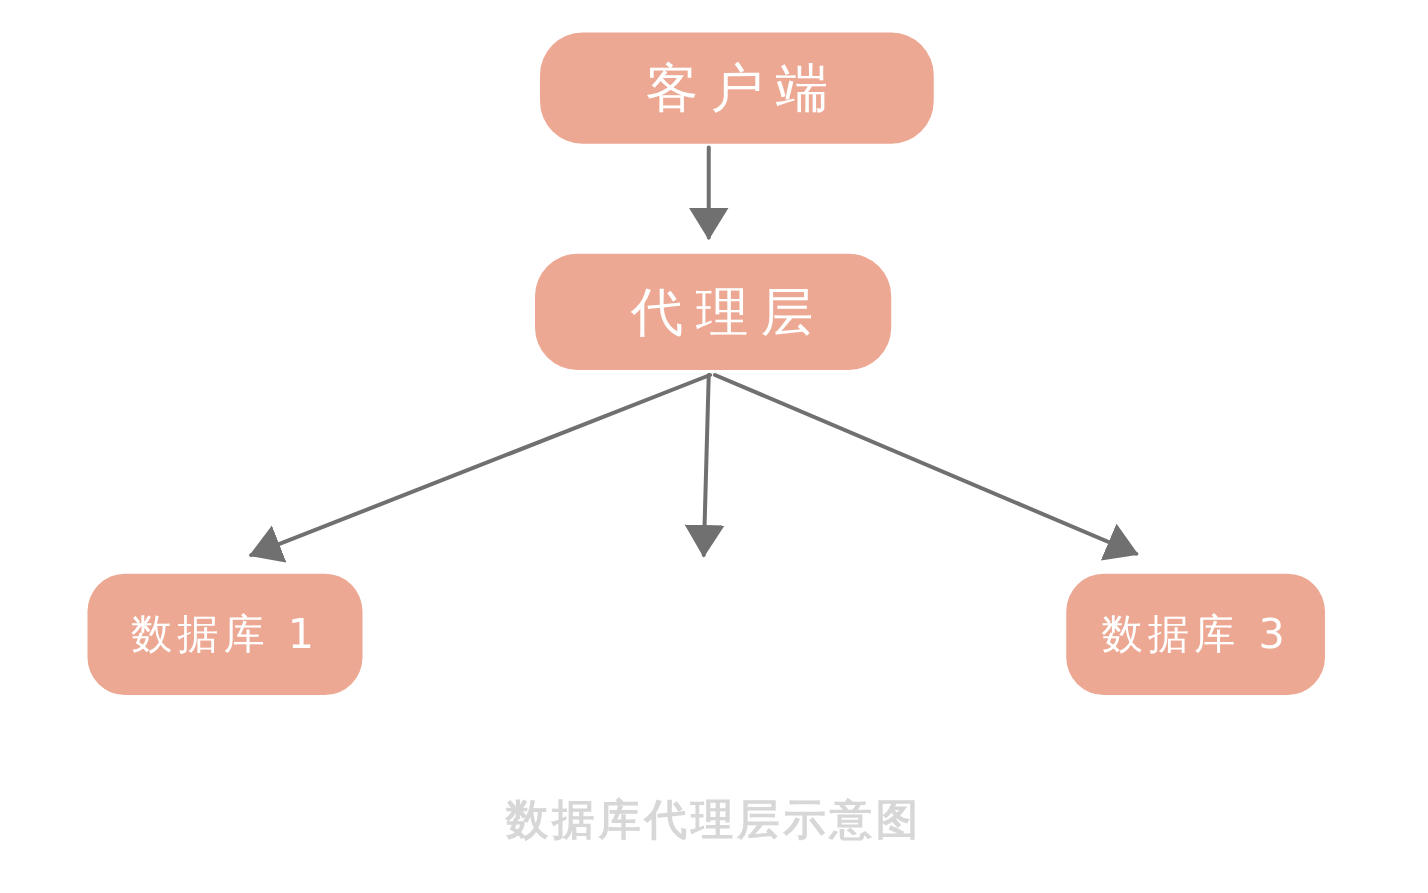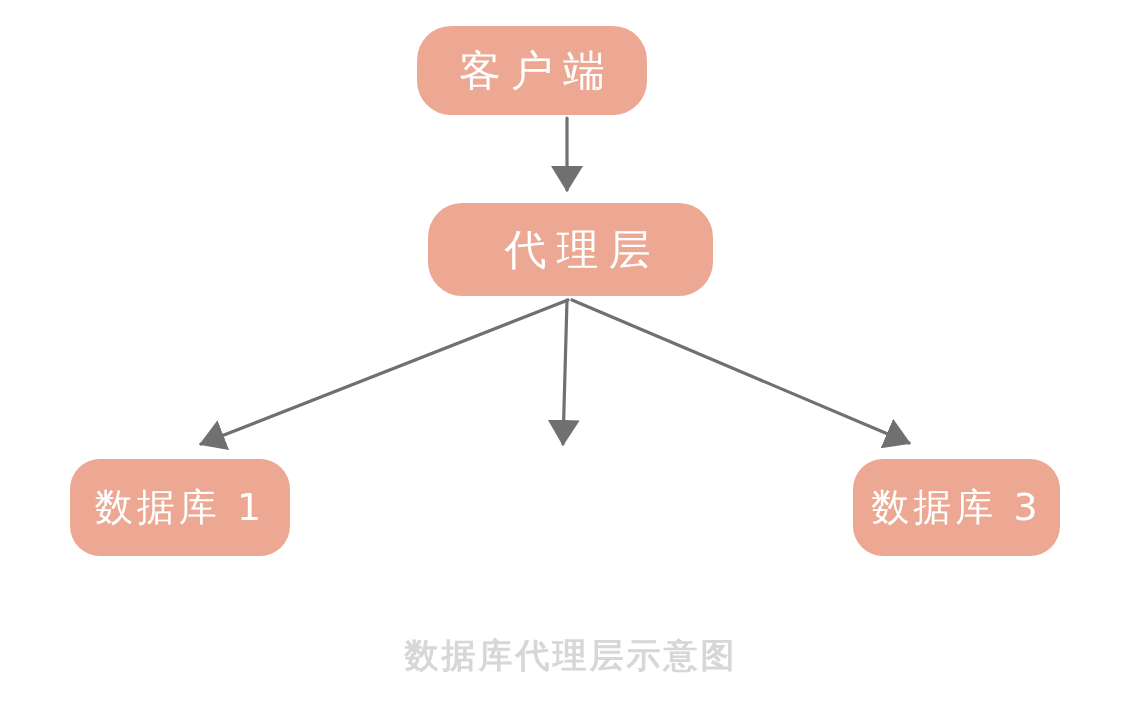--- a/index.html
+++ b/index.html
@@ -39,38 +39,38 @@
     background: var(--node-fill);
     color: var(--node-text);
     display: flex;
     align-items: center;
     justify-content: center;
     text-align: center;
   }
   .node span { display: block; }
 
   .node-client {
-    left: 417px; top: 26px;
-    width: 230px; height: 89px;
+    left: 432px; top: 26px;
+    width: 315px; height: 89px;
     border-radius: 34px;
     font-size: 42px; letter-spacing: 10px;
     padding-left: 10px; 
   }
   .node-proxy {
     left: 428px; top: 203px;
     width: 285px; height: 93px;
     border-radius: 34px;
     font-size: 42px; letter-spacing: 10px;
     padding-left: 24px;
   }
   .node-db {
     top: 459px;
     height: 97px;
     border-radius: 30px;
-    font-size: 38px; letter-spacing: 4px;
+    font-size: 33px; letter-spacing: 4px;
   }
   .node-db1 { left: 70px;  width: 220px; }
   .node-db2 { left: 472px; width: 211px; }
   .node-db3 { left: 853px; width: 207px; }
 
   .caption {
     position: absolute;
     left: 0; right: 0;
     top: 633px;
     text-align: center;

